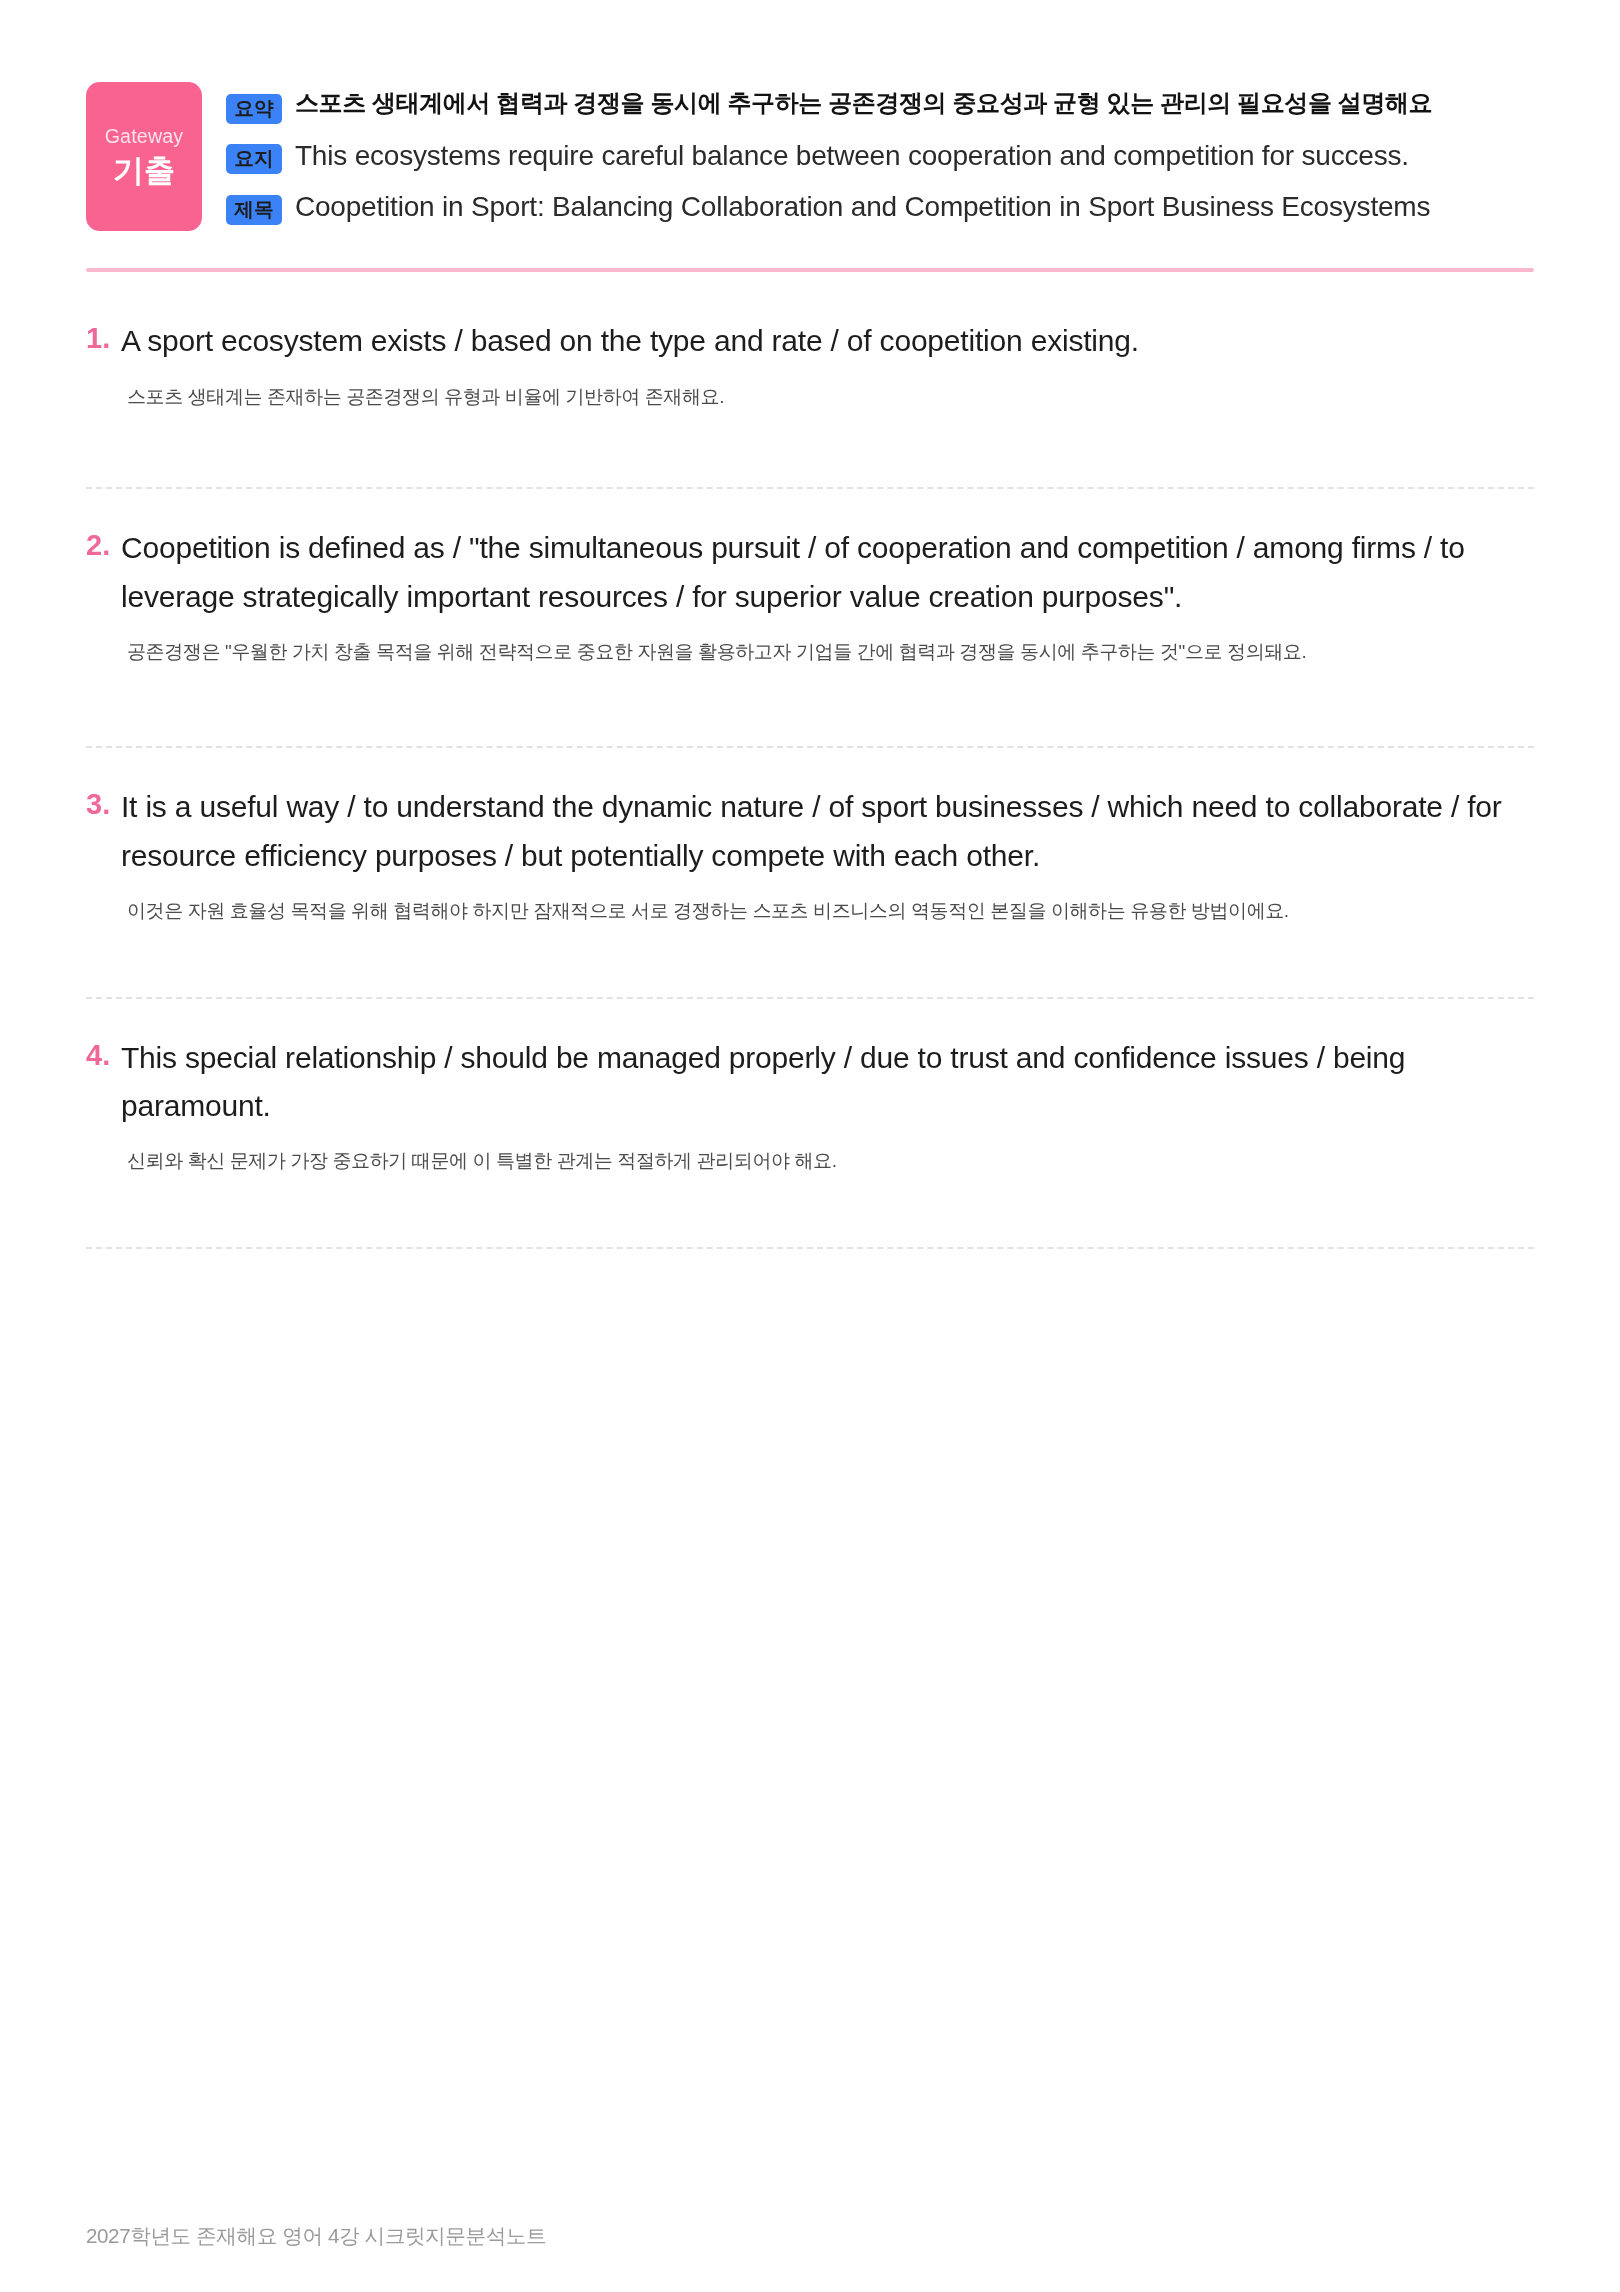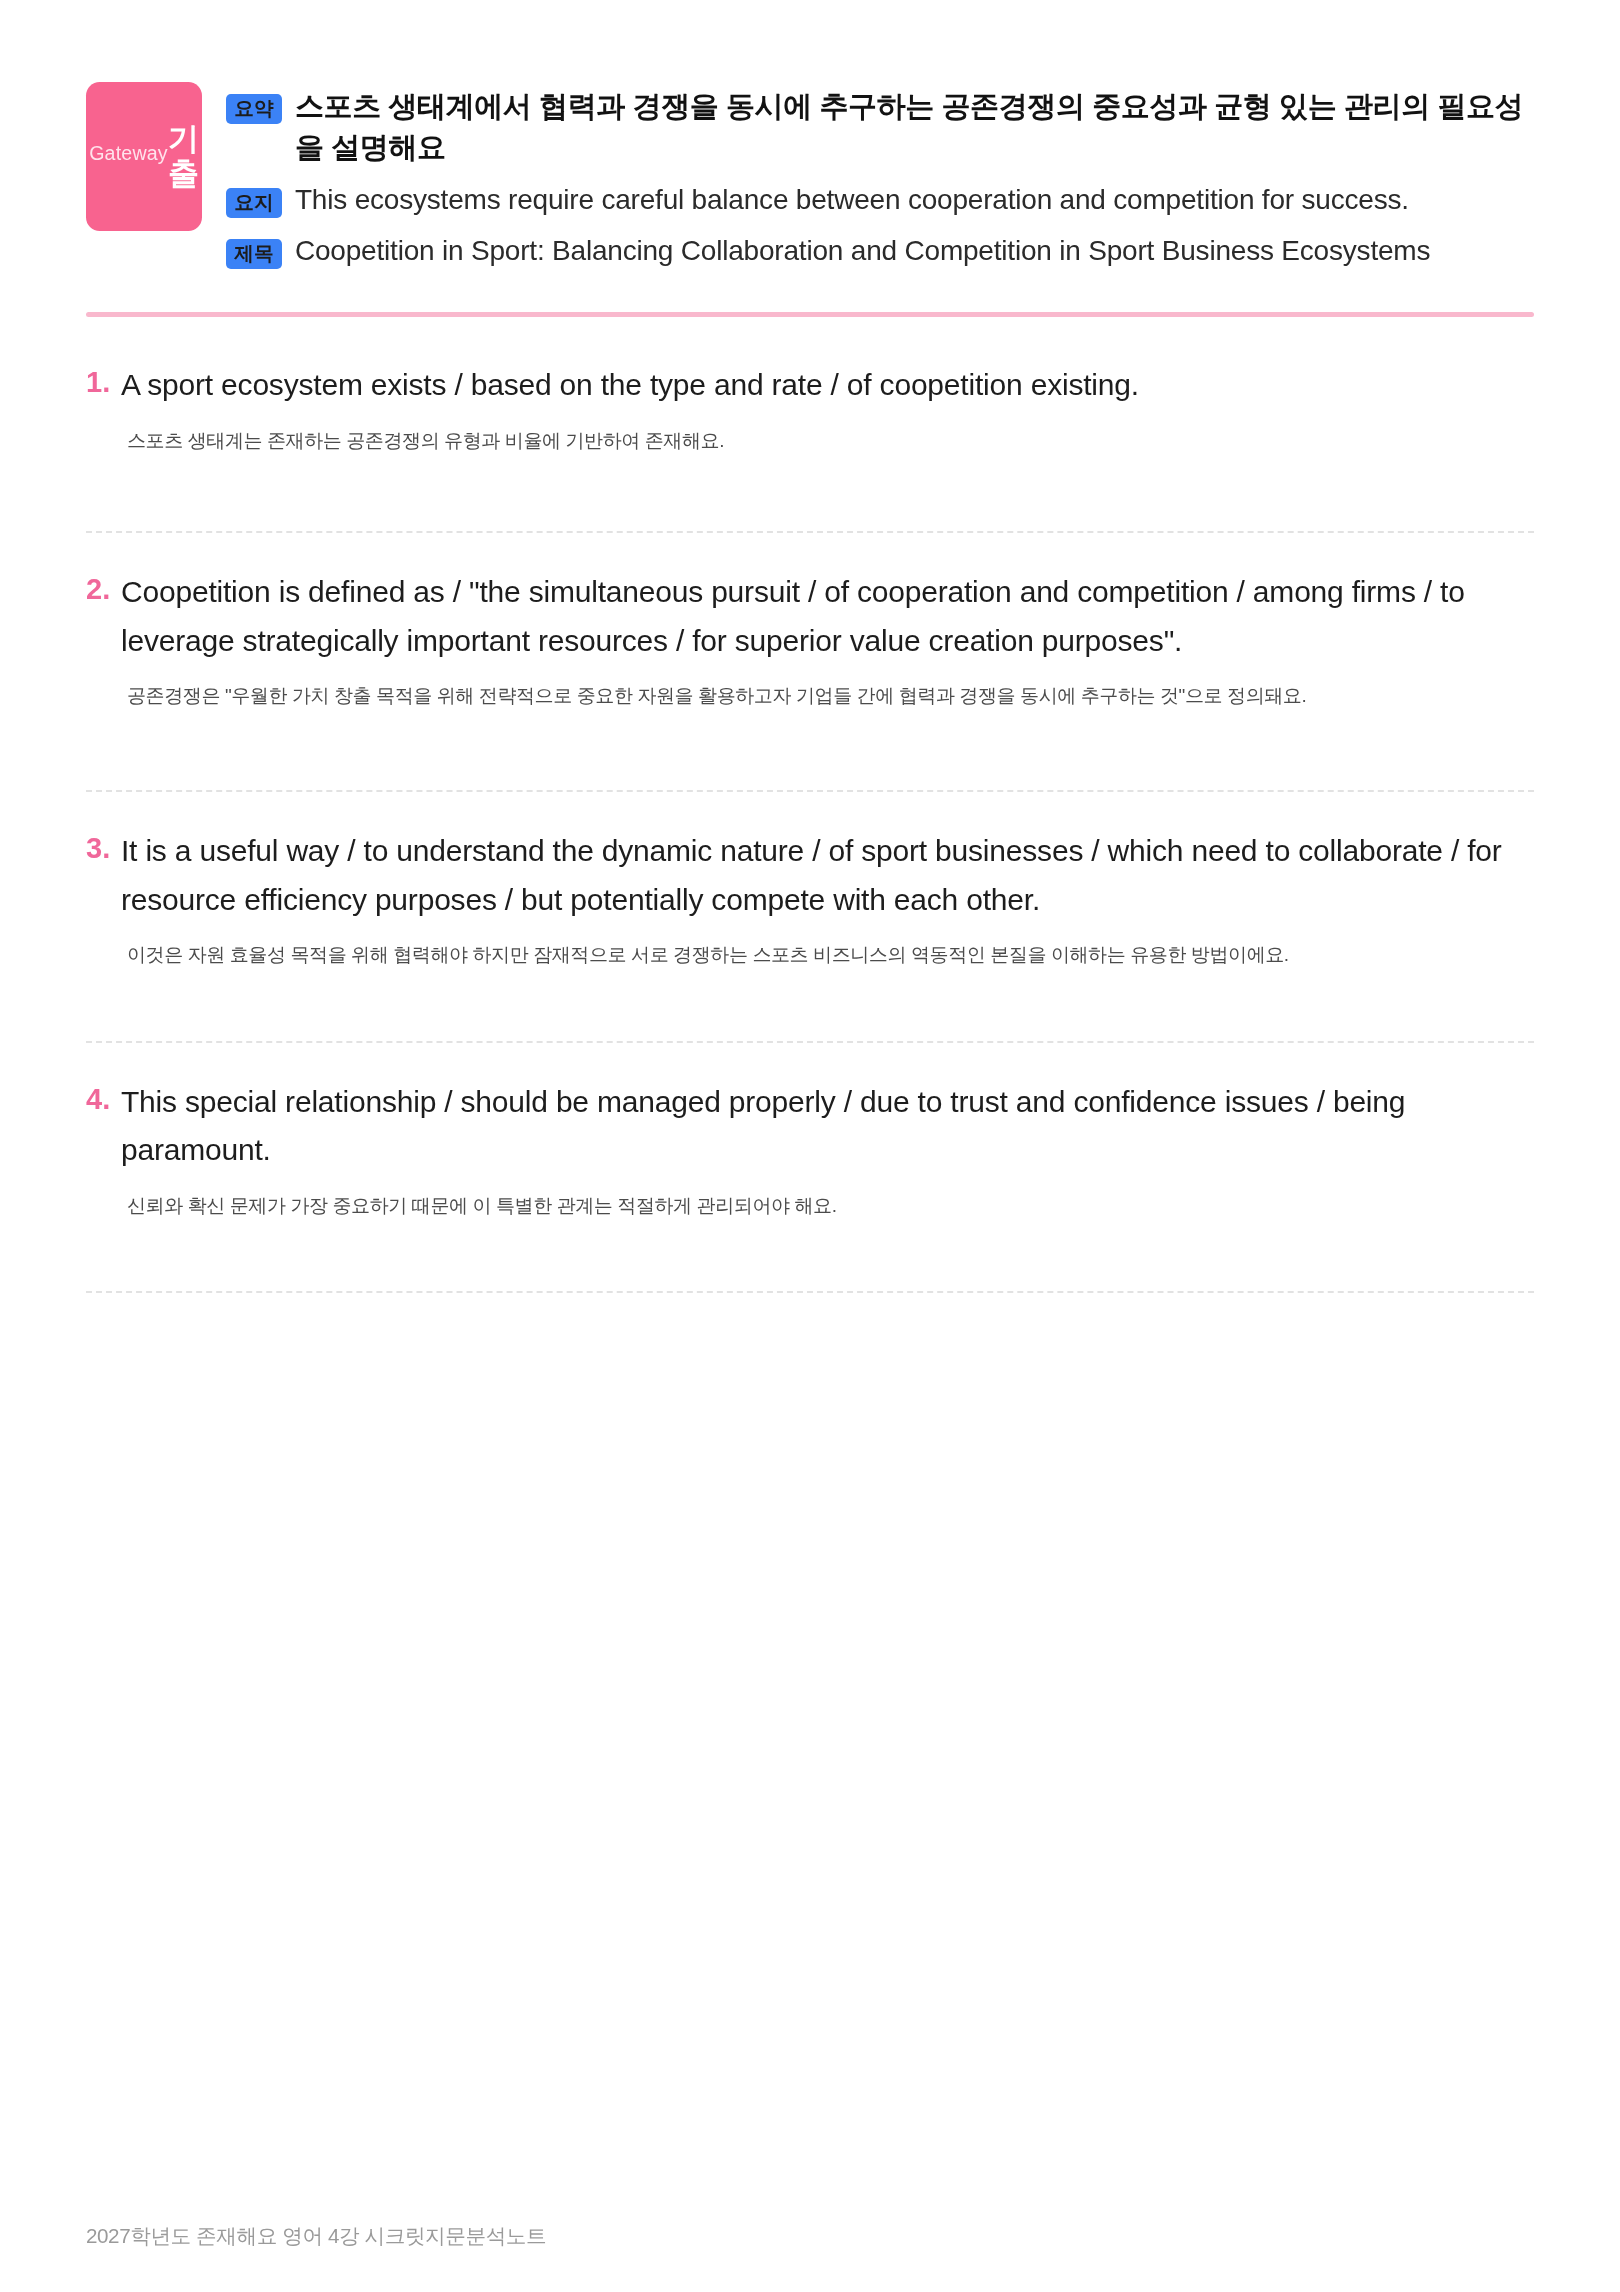--- a/index.html
+++ b/index.html
@@ -31,21 +31,21 @@
     align-items: flex-start;
     padding: 82px 86px 0 86px;
   }
 
   .gateway-badge {
     width: 116px;
     min-height: 149px;
     background: #f8638f;
     border-radius: 13.7px;
     display: flex;
-    flex-direction: row;
+    flex-direction: column;
     align-items: center;
     justify-content: center;
     flex: 0 0 auto;
     padding: 13.7px 5.9px;
   }
 
   .gateway-badge .gw-en {
     color: #ffe3ec;
     font-size: 19.6px;
     letter-spacing: 0.2px;
@@ -81,21 +81,21 @@
     font-weight: 700;
     border-radius: 4.9px;
     padding: 4.9px 8.8px 5.9px 8.8px;
     line-height: 1;
     margin-top: 7.8px;
     margin-right: 12.7px;
     white-space: nowrap;
   }
 
   .hrow-text-kr {
-    font-size: 29px;
+    font-size: 24px;
     font-weight: 700;
     line-height: 1.42;
     color: #121212;
     letter-spacing: -0.4px;
   }
 
   .hrow-text-en {
     font-size: 28px;
     font-weight: 400;
     line-height: 1.4;

